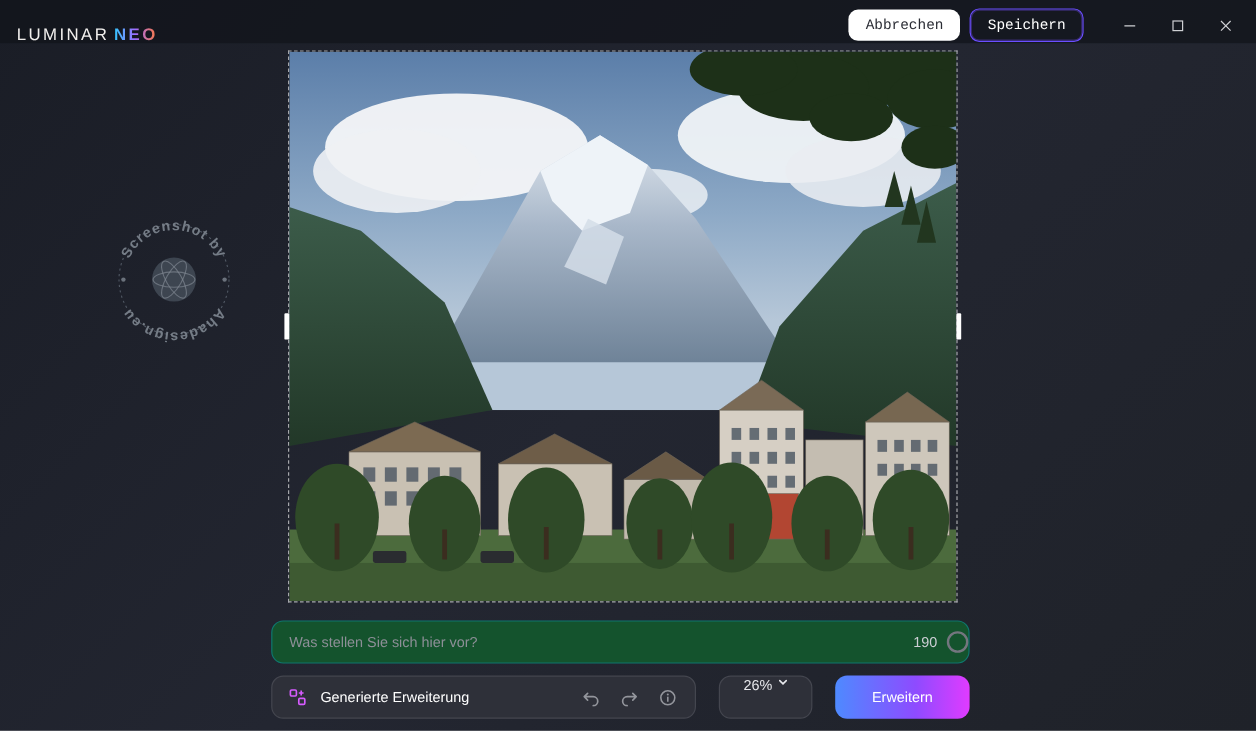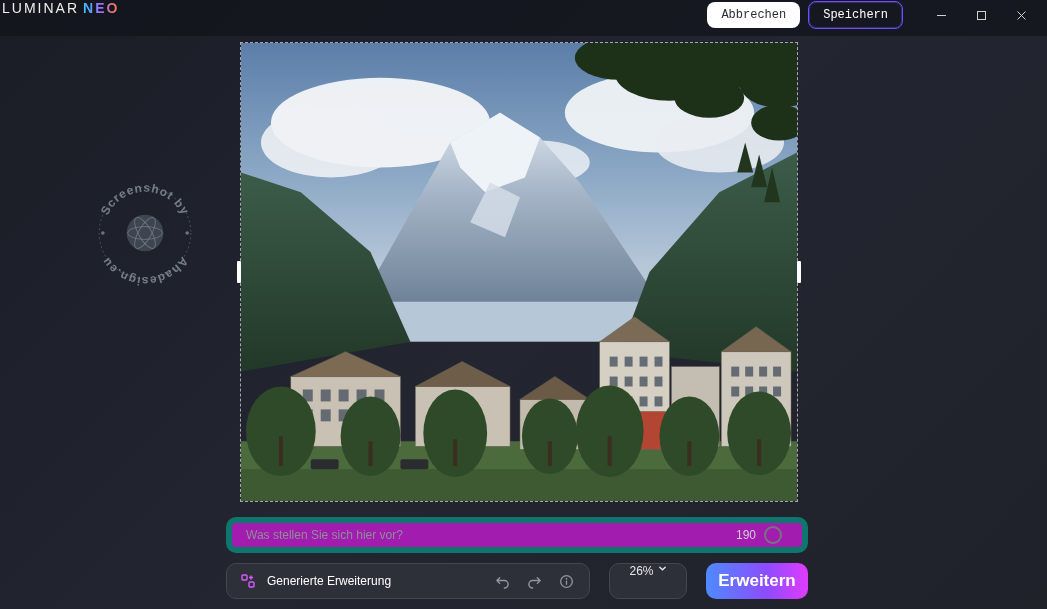--- a/index.html
+++ b/index.html
@@ -8,23 +8,23 @@
       height: 609px;
       background: linear-gradient(135deg, #1a1d26 0%, #232631 50%, #1f2229 100%);
       font-family: -apple-system, BlinkMacSystemFont, "Segoe UI", Arial, sans-serif;
       color: #eaeaea;
       overflow: hidden;
       position: relative;
     }
     .titlebar {
       height: 36px;
       display: flex;
-      align-items: flex-start;
+      align-items: flex-end;
       justify-content: space-between;
-      padding: 0 6px 0 2px;
+      padding: 0 6px 0 14px;
       background: rgba(18,20,27,0.75);
     }
     .brand {
       font-size: 14px;
       font-weight: 500;
       letter-spacing: 2px;
       display: flex;
       align-items: center;
       gap: 4px;
     }
@@ -117,24 +117,24 @@
       left: 226px;
       bottom: 10px;
       width: 582px;
       display: flex;
       flex-direction: column;
       gap: 10px;
     }
     .prompt-row {
       display: flex;
       align-items: center;
-      background: #a21caf;
-      border: 6px solid #0f766e;
+      background: #14532d;
+      border: 1px solid #0f766e;
       border-radius: 10px;
-      padding: 2px 20px 2px 14px;
+      padding: 2px 0 2px 14px;
       height: 36px;
     }
     .prompt-input {
       flex: 1;
       background: transparent;
       border: none;
       outline: none;
       color: #e4e4e7;
       font-size: 12px;
     }
@@ -193,27 +193,27 @@
       border: 1px solid #44464f;
       border-radius: 10px;
       display: flex;
       justify-content: center;
       gap: 4px;
       font-size: 12px;
       color: #e6e7eb;
       cursor: pointer;
     }
     .expand-btn {
-      width: 102px;
+      width: 112px;
       border: none;
       border-radius: 10px;
       background: linear-gradient(90deg,#4e8aff 0%,#8e4bff 60%,#e03bff 100%);
       color: #ffffff;
-      font-size: 17px;
-      font-weight: 700;
+      font-size: 12px;
+      font-weight: 400;
       cursor: pointer;
     }
   </style>
 </head>
 <body>
 
 <div class="titlebar">
   <div class="brand">
     <span class="brand-luminar">LUMINAR</span>
     <span class="brand-neo">NEO</span>

